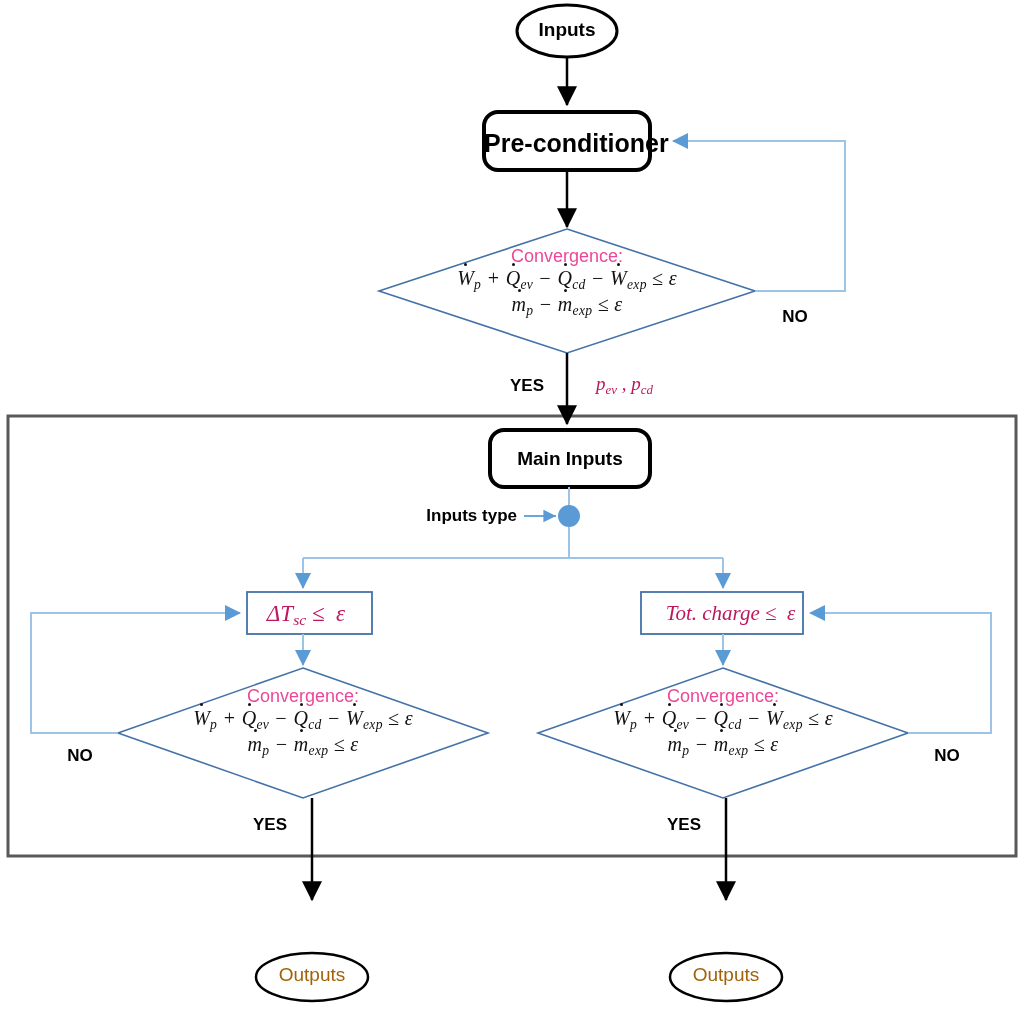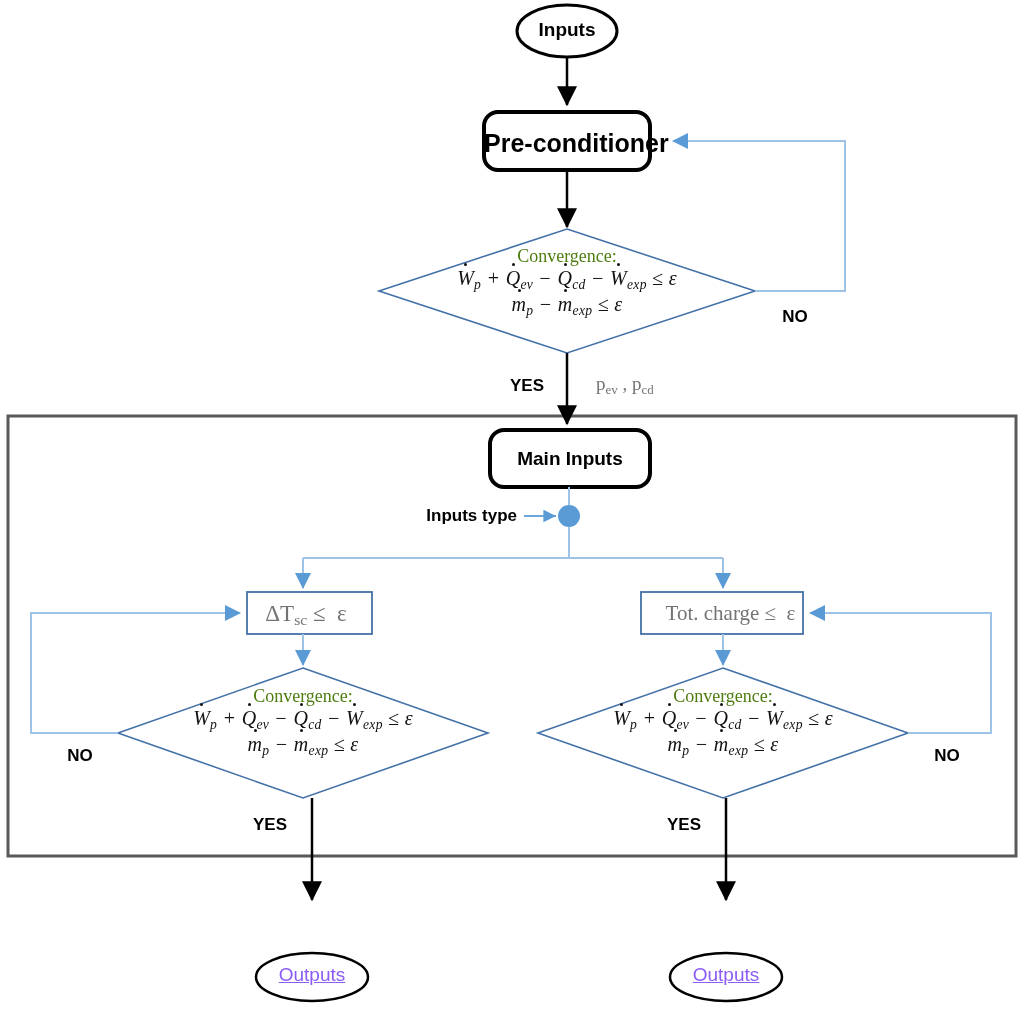--- a/index.html
+++ b/index.html
@@ -31,38 +31,38 @@
     white-space: nowrap;
   }
   .bold-sans {
     font-family: "Liberation Sans", sans-serif;
     font-weight: bold;
     color: #000000;
     text-align: center;
   }
   .plain-sans {
     font-family: "Liberation Sans", sans-serif;
-    color: #8b5cf6;
-    text-decoration: underline;
+    color: #a16207;
   }
   .mathy {
     font-family: "Liberation Serif", serif;
-    color: #737373;
+    font-style: italic;
+    color: #be185d;
   }
   .eq-line {
     font-family: "Liberation Serif", serif;
     font-style: italic;
     font-size: 20px;
     color: #111111;
     letter-spacing: 0.3px;
   }
   .conv-word {
-    font-family: Liberation Serif, serif;
+    font-family: Liberation Sans, sans-serif;
     font-size: 18px;
-    color: #4d7c0f;
+    color: #ec4899;
   }
   .red-label {
     color: #ff0000;
     font-family: "Liberation Serif", serif;
     font-weight: bold;
     font-style: italic;
   }
   sub {
     font-size: 0.68em;
     vertical-align: -0.28em;

